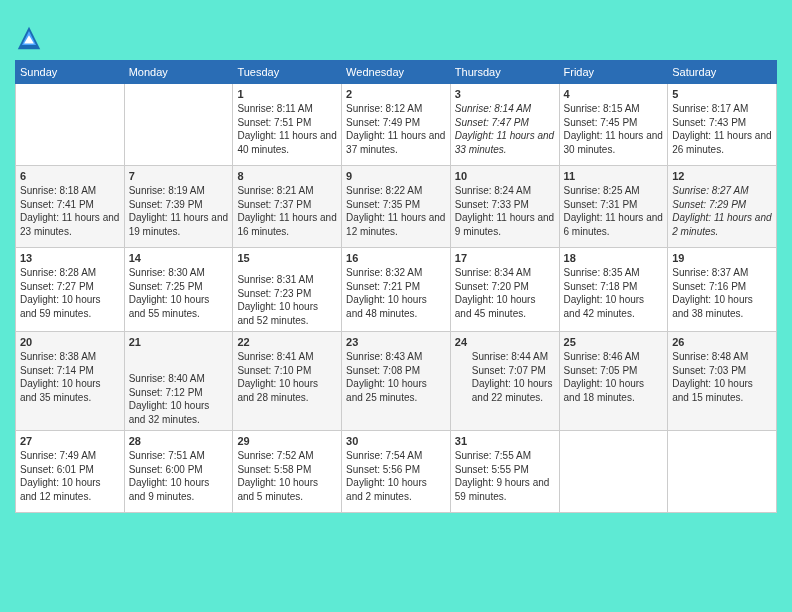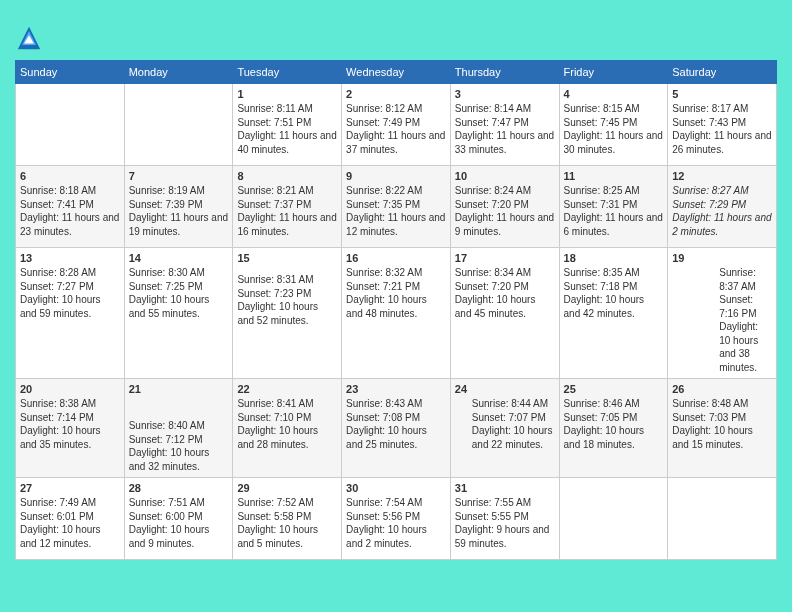--- a/index.html
+++ b/index.html
@@ -144,21 +144,21 @@
 Daylight: 11 hours and 40 minutes.</div>
           </td>
           <td style="background: rgb(255, 255, 255);">
             <span class="day-num">2</span>
             <div class="day-info" style="white-space: pre-line;">Sunrise: 8:12 AM
 Sunset: 7:49 PM
 Daylight: 11 hours and 37 minutes.</div>
           </td>
           <td style="background: rgb(255, 255, 255);">
             <span class="day-num">3</span>
-            <div class="day-info" style="white-space: pre-line;">Sunrise: 8:14 AM
+            <div class="day-info" style="white-space: pre-line; font-style: italic;">Sunrise: 8:14 AM
 Sunset: 7:47 PM
 Daylight: 11 hours and 33 minutes.</div>
           </td>
           <td style="background: rgb(255, 255, 255);">
             <span class="day-num">4</span>
             <div class="day-info" style="white-space: pre-line;">Sunrise: 8:15 AM
 Sunset: 7:45 PM
 Daylight: 11 hours and 30 minutes.</div>
           </td>
           <td style="background: rgb(255, 255, 255);">
@@ -189,21 +189,21 @@
           </td>
           <td style="background: rgb(245, 245, 245);">
             <span class="day-num">9</span>
             <div class="day-info" style="white-space: pre-line;">Sunrise: 8:22 AM
 Sunset: 7:35 PM
 Daylight: 11 hours and 12 minutes.</div>
           </td>
           <td style="background: rgb(245, 245, 245);">
             <span class="day-num">10</span>
             <div class="day-info" style="white-space: pre-line;">Sunrise: 8:24 AM
-Sunset: 7:20 PM
+Sunset: 7:33 PM
 Daylight: 11 hours and 9 minutes.</div>
           </td>
           <td style="background: rgb(245, 245, 245);">
             <span class="day-num">11</span>
             <div class="day-info" style="white-space: pre-line;">Sunrise: 8:25 AM
 Sunset: 7:31 PM
 Daylight: 11 hours and 6 minutes.</div>
           </td>
           <td style="background: rgb(245, 245, 245);">
             <span class="day-num">12</span>
@@ -244,21 +244,21 @@
 Daylight: 10 hours and 45 minutes.</div>
           </td>
           <td style="background: rgb(255, 255, 255); margin-left: 44px;">
             <span class="day-num">18</span>
             <div class="day-info" style="white-space: pre-line;">Sunrise: 8:35 AM
 Sunset: 7:18 PM
 Daylight: 10 hours and 42 minutes.</div>
           </td>
           <td style="background: rgb(255, 255, 255);">
             <span class="day-num">19</span>
-            <div class="day-info" style="white-space: pre-line; margin-left: 47px;">Sunrise: 8:37 AM
+            <div class="day-info" style="white-space: pre-line;">Sunrise: 8:37 AM
 Sunset: 7:16 PM
 Daylight: 10 hours and 38 minutes.</div>
           </td>
         </tr>
         <tr>
           <td style="background: rgb(245, 245, 245);">
             <span class="day-num">20</span>
             <div class="day-info" style="white-space: pre-line;">Sunrise: 8:38 AM
 Sunset: 7:14 PM
 Daylight: 10 hours and 35 minutes.</div>

